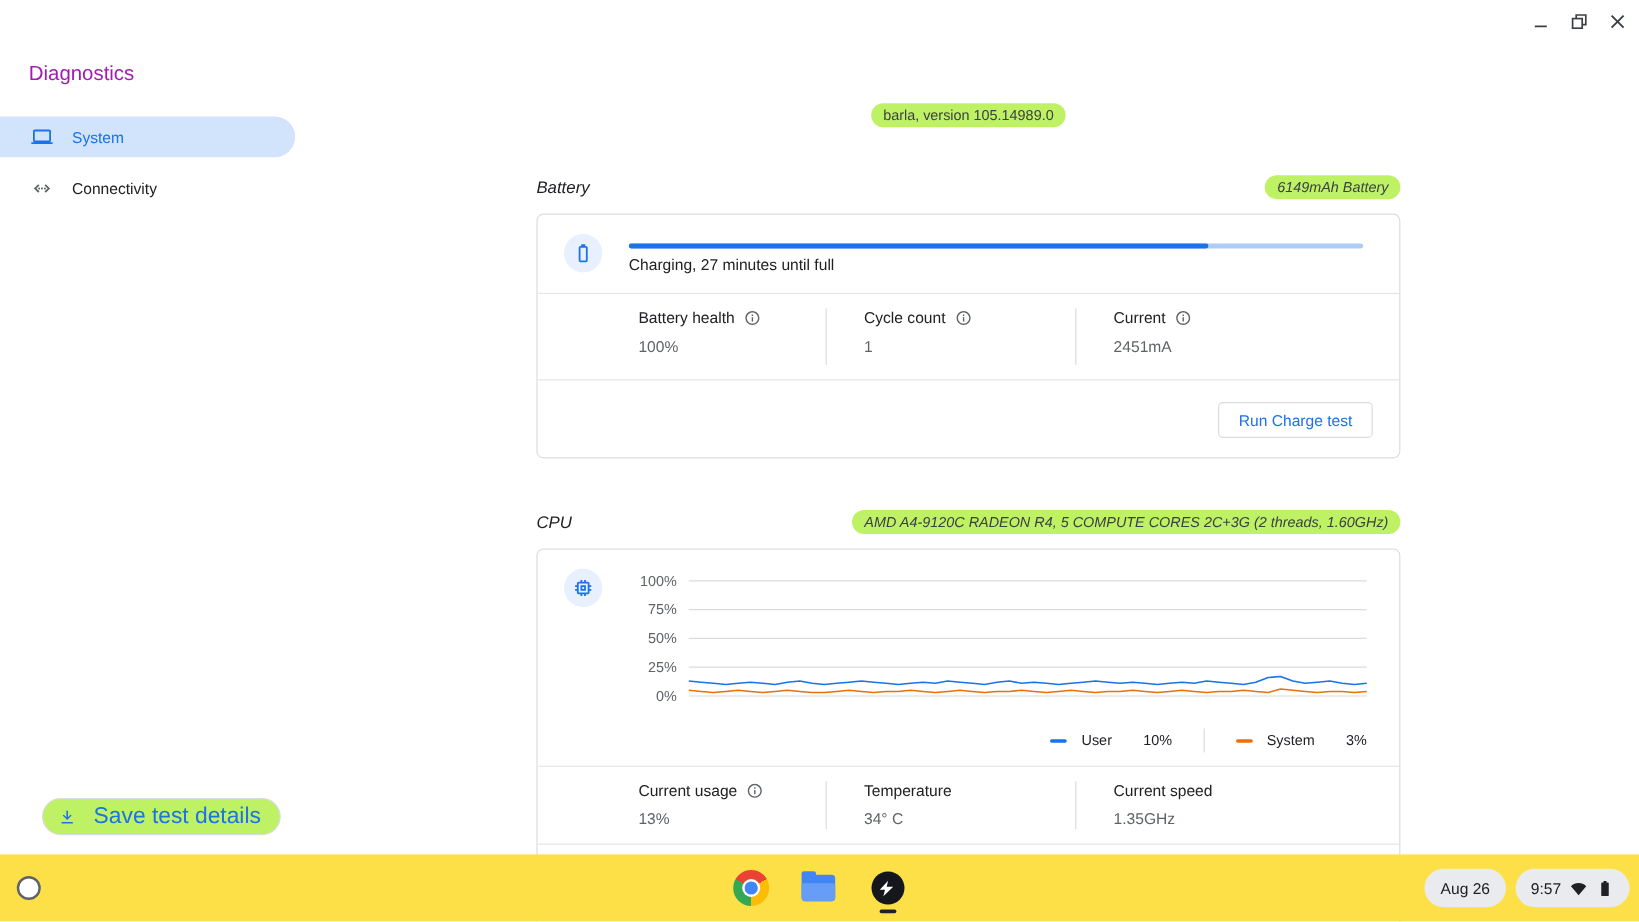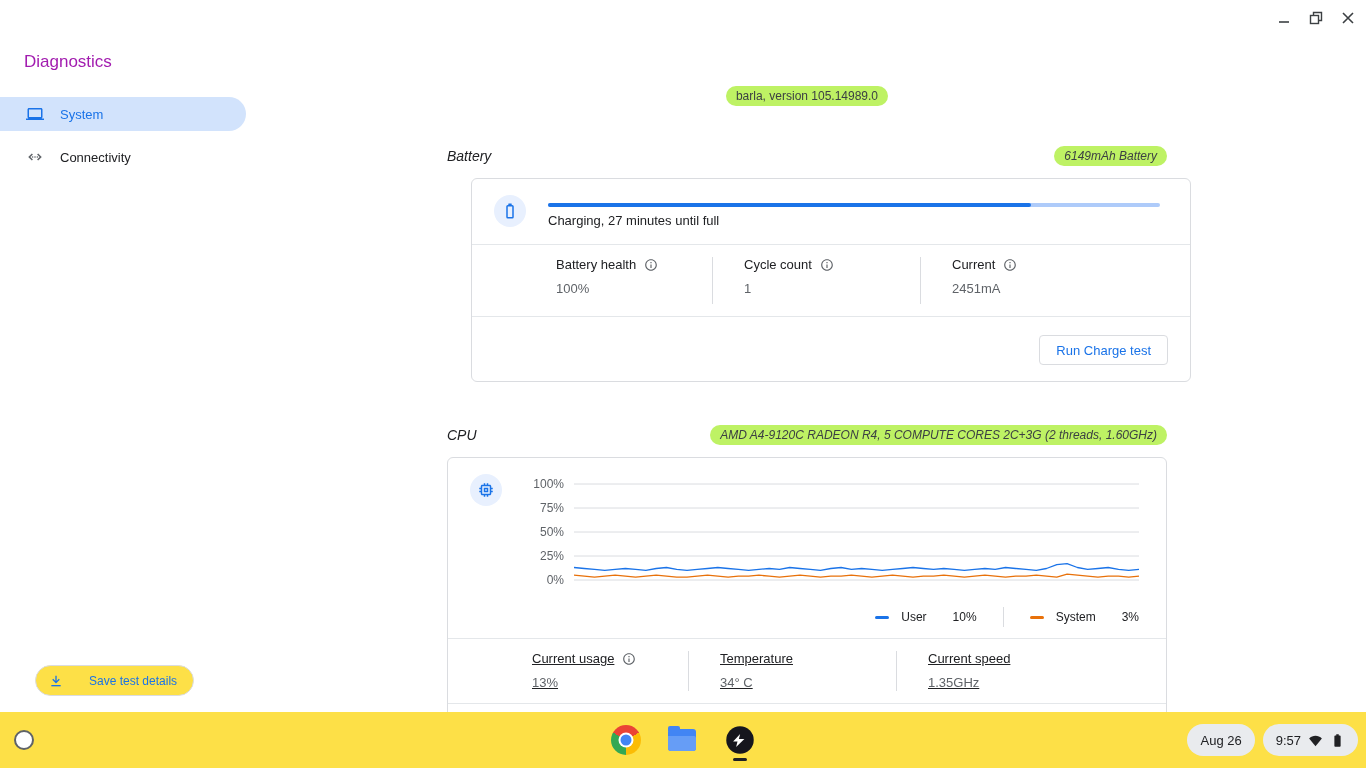--- a/index.html
+++ b/index.html
@@ -15,50 +15,50 @@
   
   .sidebar { position:absolute; left:0; top:97px; width:246px; }
   .nav-item { height:34px; display:flex; align-items:center; gap:16px; padding-left:26px;
               font-size:13px; font-weight:500; color:#202124; border-radius:0 17px 17px 0;
               cursor:pointer; margin-bottom:9px; }
   .nav-item .nav-icon { display:flex; color:#5f6368; }
   .nav-item.selected { background:#d2e3fc; color:#1a73e8; }
   .nav-item.selected .nav-icon { color:#1a73e8; }
 
   .save-btn { position:absolute; left:35px; top:665px; height:31px; padding:0 16px 0 12px;
-              display:flex; align-items:center; gap:25px; border:1px solid #dadce0; border-radius:16px;
-              background:#fde047; color:#1a73e8; font-size:12px; font-weight:500; cursor:pointer; }
+              display:flex; align-items:center; gap:14px; border:1px solid #dadce0; border-radius:16px;
+              background:#bef264; color:#1a73e8; font-size:19px; font-weight:500; cursor:pointer; }
 
   
   .main { position:absolute; left:447px; top:0; width:720px; height:768px; }
   .chip { display:inline-flex; align-items:center; background:#bef264; color:#3c4043;
           font-size:12px; border-radius:10px; padding:3px 10px; white-space:nowrap; }
   .version-chip-wrap { position:absolute; top:86px; left:0; width:100%; display:flex; justify-content:center; }
 
   .section-header { position:absolute; left:0; width:100%; display:flex; justify-content:space-between; align-items:center;font-style:italic; }
   .battery-header { top:146px; }
   .cpu-header { top:425px; }
   .section-title { font-size:14px; font-weight:500; color:#202124; }
 
   .card { position:absolute; left:0; width:100%; background:#fff; border:1px solid #dadce0; border-radius:6px; overflow:hidden; }
-  .battery-card { top:178px; height:204px;margin-left:24px; }
+  .battery-card { top:178px; height:204px; }
   .cpu-card { top:457px; height:330px; }
 
   .icon-circle { position:absolute; left:22px; top:16px; width:32px; height:32px; border-radius:50%;
                  background:#e8f0fe; display:flex; align-items:center; justify-content:center; }
 
   
   .charge-row { position:relative; height:66px; border-bottom:1px solid #e4e7ea; }
   .progress { position:absolute; left:76px; top:24px; width:612px; height:4px; border-radius:2px; background:#aecbfa; }
   .progress-fill { height:100%; border-radius:2px; background:#1a73e8; }
   .charge-text { position:absolute; left:76px; top:34px; font-size:13px; color:#202124; }
 
   .stats-row { display:grid; grid-template-columns:240px 208px 272px; border-bottom:1px solid #e4e7ea; }
   .battery-card .stats-row { height:72px; }
-  .cpu-card .stats-row { height:65px;text-decoration:underline; }
+  .cpu-card .stats-row { height:65px; }
   .stat { position:relative; padding-top:12px; }
   .stat.first { padding-left:84px; }
   .stat.divided { padding-left:32px; }
   .stat.divided::before { content:""; position:absolute; left:0; top:12px; bottom:12px; width:1px; background:#dadce0; }
   .stat-label { display:flex; align-items:center; gap:8px; font-size:13px; font-weight:500; color:#202124; }
   .stat-value { margin-top:9px; font-size:13px; color:#5f6368; }
   .info-btn { display:flex; cursor:pointer; }
 
   .action-row { height:66px; display:flex; justify-content:flex-end; align-items:center; padding-right:22px; }
   .text-btn { height:30px; padding:0 16px; background:#fff; border:1px solid #dadce0; border-radius:4px;

